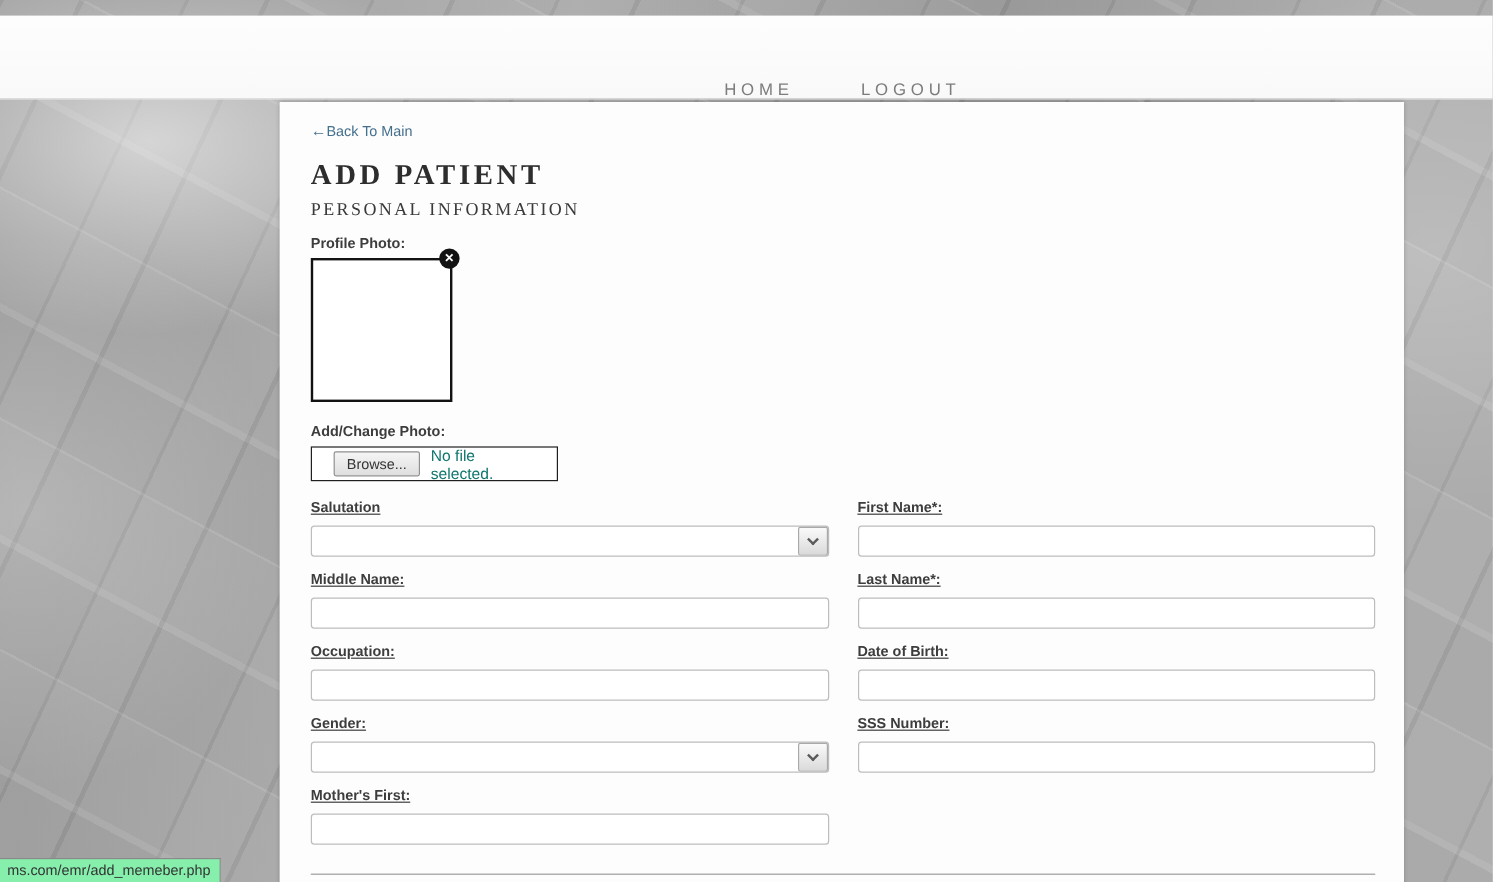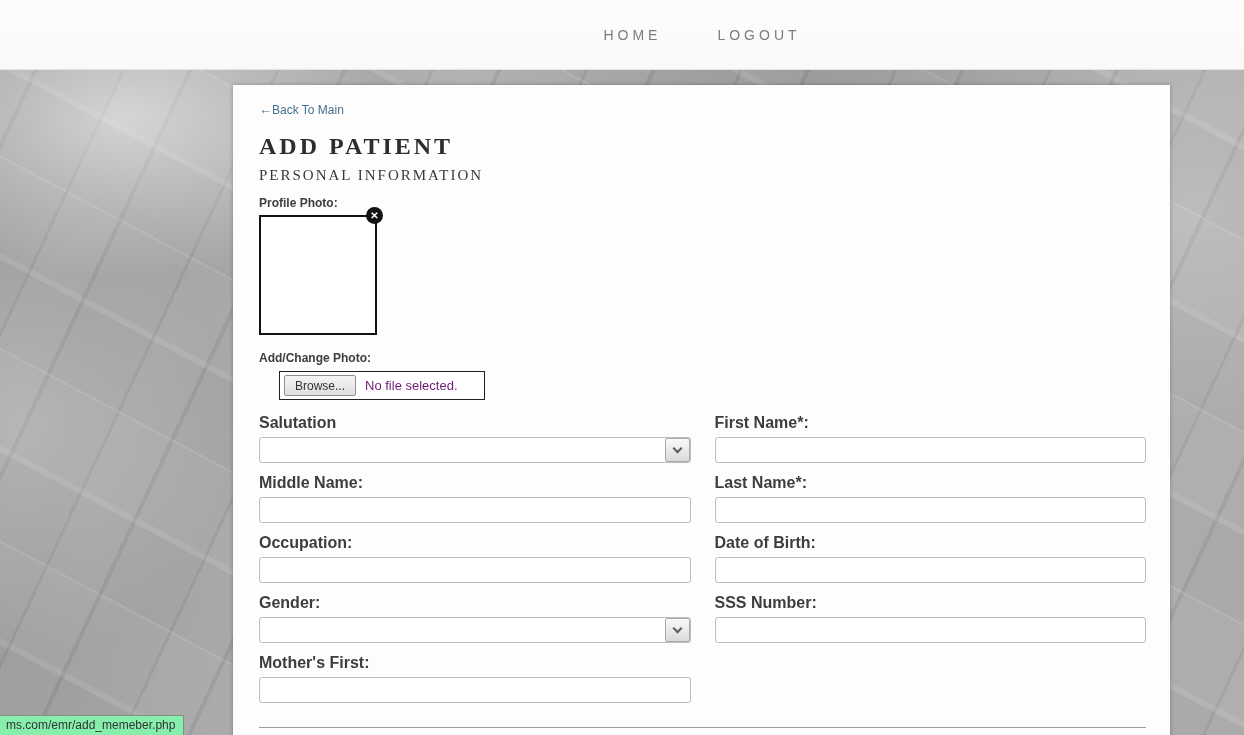--- a/index.html
+++ b/index.html
@@ -13,24 +13,24 @@
       radial-gradient(ellipse 380px 420px at 2% 58%, rgba(255,255,255,.22), transparent 55%),
       radial-gradient(ellipse 520px 380px at 96% 28%, rgba(255,255,255,.20), transparent 60%),
       radial-gradient(ellipse 460px 320px at 60% 90%, rgba(0,0,0,.08), transparent 55%),
       repeating-linear-gradient(115deg, rgba(0,0,0,.045) 0 3px, rgba(255,255,255,.05) 3px 60px, rgba(0,0,0,.05) 60px 64px, rgba(255,255,255,.03) 64px 140px),
       repeating-linear-gradient(28deg, rgba(255,255,255,.06) 0 2px, rgba(0,0,0,.04) 2px 80px, rgba(255,255,255,.05) 80px 86px, rgba(0,0,0,.02) 86px 170px),
       linear-gradient(100deg, rgba(0,0,0,.05) 10%, rgba(255,255,255,.10) 35%, rgba(0,0,0,.08) 60%, rgba(255,255,255,.06) 85%);
   }
 
   
   .site-header {
-    position: absolute; top: 0; left: 0; width: 1244px; height: 70px;
+    position: absolute; top: 13px; left: 0; width: 1244px; height: 70px;
     background: linear-gradient(#fdfdfd, #f9f9f9);
     border-bottom: 1px solid #e3e3e3;
-    display: flex; align-items: center; justify-content: center;
+    display: flex; align-items: flex-end; justify-content: center;
   }
   .top-nav { display: flex; gap: 56px; position: relative; left: 80px; }
   .nav-item {
     font-size: 14px; letter-spacing: 4px; color: #7c7c7c;
     cursor: pointer; text-transform: uppercase;
   }
 
   
   .panel {
     position: absolute; left: 233px; top: 85px; width: 937px; height: 700px;
@@ -77,38 +77,38 @@
     background: #121212; color: #fff;
     font-size: 10px; font-weight: 700; line-height: 1;
     display: flex; align-items: center; justify-content: center;
     cursor: pointer;
   }
 
   .addchange-label { margin-top: 12px; }
   .file-box {
     margin-top: 6px; width: 206px; height: 29px;
     border: 1px solid #1f1f1f; background: #fff;
-    display: flex; align-items: center; gap: 9px; padding: 0 4px; margin-left: 20px;
+    display: flex; align-items: center; gap: 9px; padding: 0 18px;
   }
   .browse-btn {
     height: 21px; padding: 0 10px;
     background: linear-gradient(#f5f5f5, #dedede);
     border: 1px solid #8f8f8f; border-radius: 2px;
     font-size: 12px; color: #333; font-family: "Liberation Sans", sans-serif;
     cursor: pointer;
   }
-  .file-status { font-size: 13px; color: #701a75; }
+  .file-status { font-size: 13px; color: #0f766e; }
 
   
   .form-grid {
     margin-top: 15px;
     display: grid; grid-template-columns: 1fr 1fr;
     column-gap: 24px; row-gap: 12px;
   }
-  .field-label { display: block; font-size: 16px; font-weight: 700; color: #3d3d3d; margin-bottom: 7px; line-height: 15px; }
+  .field-label { display: block; font-size: 12px; font-weight: 700; color: #3d3d3d; margin-bottom: 7px; line-height: 15px; text-decoration: underline; }
   .input-wrap { position: relative; }
   .text-input, .select-input {
     width: 100%; height: 26px;
     border: 1px solid #bdbdbd; border-radius: 3px;
     background: #fff; padding: 0 8px; font-size: 13px; color: #333;
     font-family: "Liberation Sans", sans-serif;
   }
   .select-input { appearance: none; -webkit-appearance: none; -moz-appearance: none; padding-right: 32px; }
   .select-arrow-btn {
     position: absolute; top: 1px; right: 1px; bottom: 1px; width: 25px;

